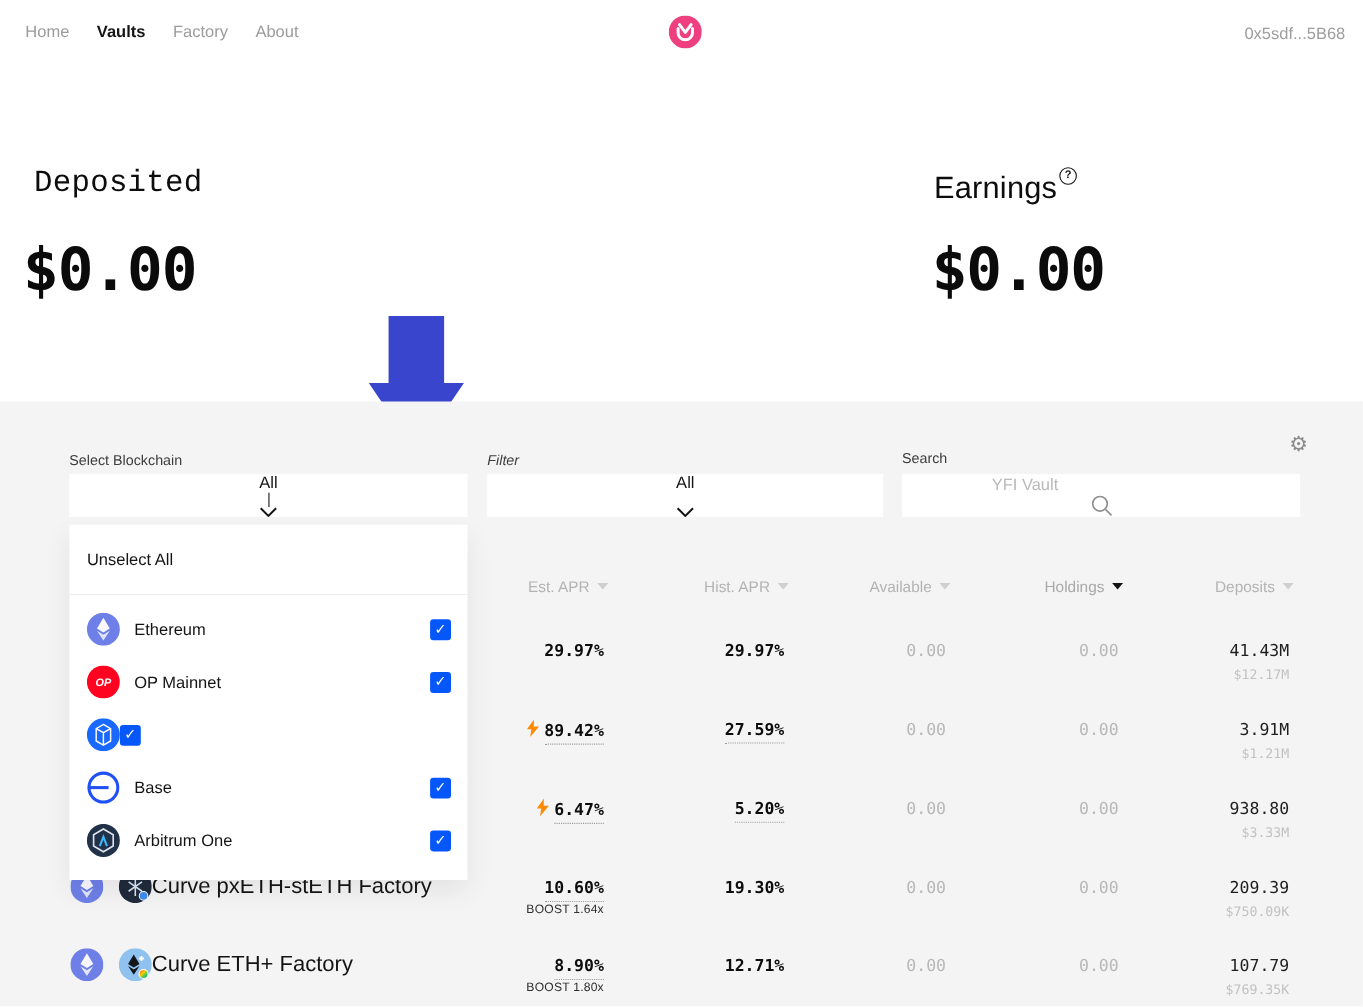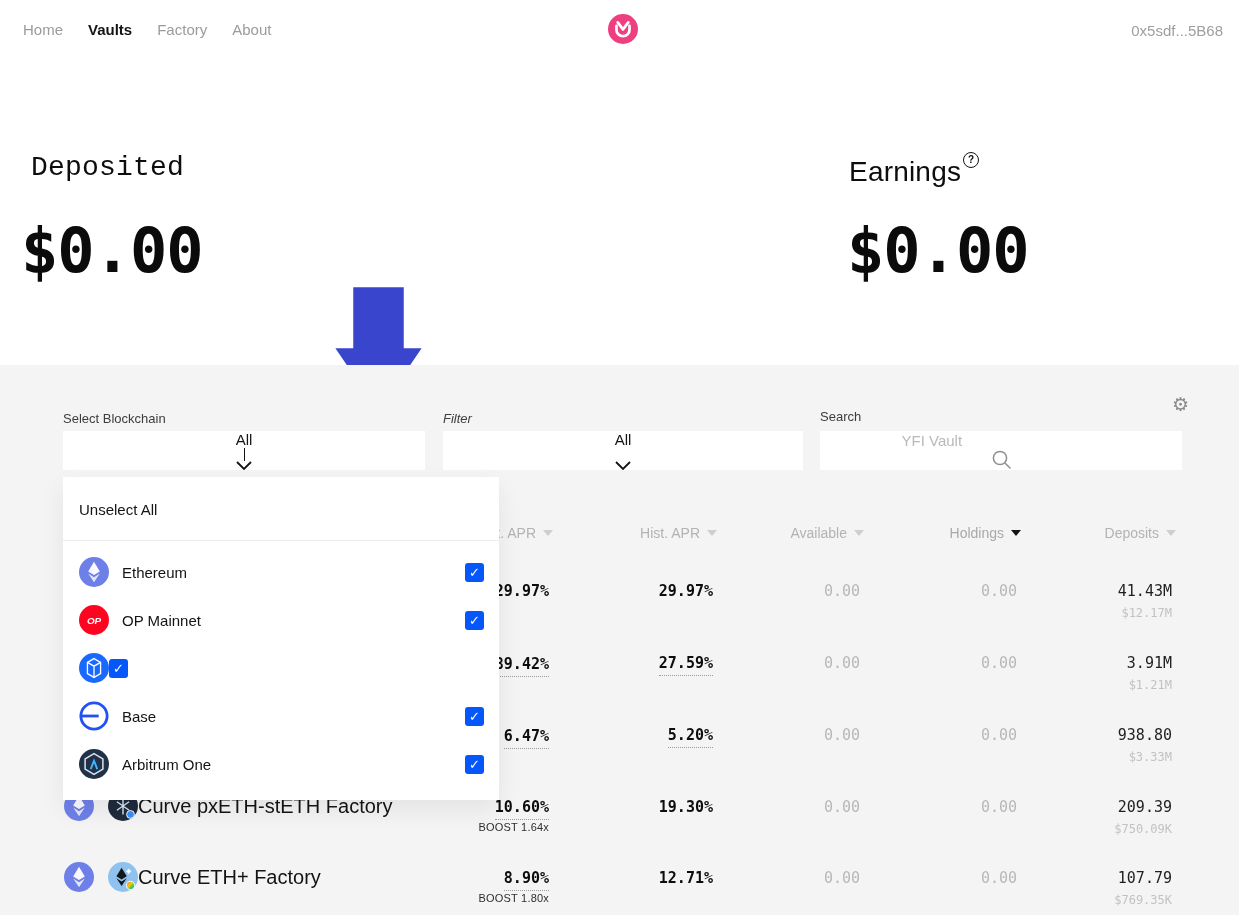--- a/index.html
+++ b/index.html
@@ -19,21 +19,21 @@
   .sum-label { position:absolute; font-size:28px; color:#0d0d0d; letter-spacing:.2px; }
   .dep-label { left:31px; top:152px;font-family:Liberation Mono, monospace; }
   .earn-label { left:849px; top:152px; }
   .help-badge {
     display:inline-block; width:16px; height:16px; border:1.3px solid #141414; border-radius:50%;
     font-size:10px; line-height:14px; text-align:center; vertical-align:18px; margin-left:2px;
     font-weight:bold;
   }
   .sum-value {
     position:absolute; font-family:"DejaVu Sans Mono", monospace; font-weight:bold;
-    font-size:62px; color:#0b0b0b; letter-spacing:-1px;
+    font-size:54px; color:#0b0b0b; letter-spacing:-1px;
   }
   .dep-value { left:21px; top:214px; }
   .earn-value { left:847px; top:214px; }
 
   .big-arrow { position:absolute; left:331px; top:284px; }
 
   
   .panel { position:absolute; left:0; top:365px; width:1239px; height:550px; background:#f4f4f4; }
 
   .fb-label { position:absolute; font-size:13px; color:#3d3d3d; }
@@ -47,21 +47,21 @@
   .search-input {
     border:none; outline:none; background:transparent; flex:1; font-size:15px;
     font-family:"Liberation Sans", sans-serif; color:#141414; min-width:0;
   }
   .search-input::placeholder { color:#b9b9b9; }
   .gear { position:absolute; left:1172px; top:28px; font-size:19px; color:#8a8a8a; cursor:pointer;
           font-family:"DejaVu Sans", sans-serif; }
 
   
   .dropdown {
-    position:absolute; left:63px; top:112px; width:436px; height:323px; background:#fff;
+    position:absolute; left:63px; top:112px; width:362px; height:323px; background:#fff;
     z-index:5; box-shadow:0 10px 24px rgba(0,0,0,.07);
   }
   .unselect { position:absolute; left:16px; top:24px; font-size:15px; color:#141414; cursor:pointer; }
   .dd-divider { position:absolute; left:0; top:63px; width:100%; height:1px; background:#ececec; }
   .dd-list { position:absolute; left:0; top:71px; width:100%; }
   .dd-item { height:48px; display:flex; align-items:center; padding:0 15px 0 16px; cursor:pointer; }
   .chain-ic { width:30px; height:30px; flex:none; }
   .dd-item .nm { margin-left:13px; font-size:15px; color:#141414; flex:1; }
   .checkbox {
     width:19px; height:19px; background:#0657F9; border-radius:3px; flex:none;

